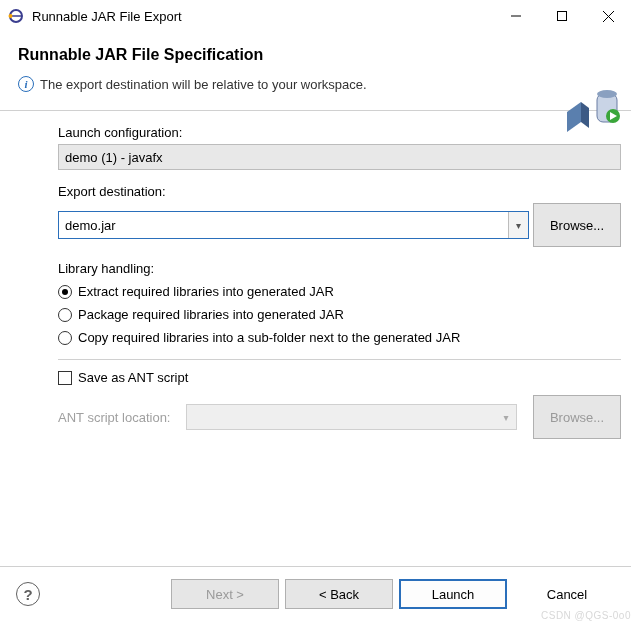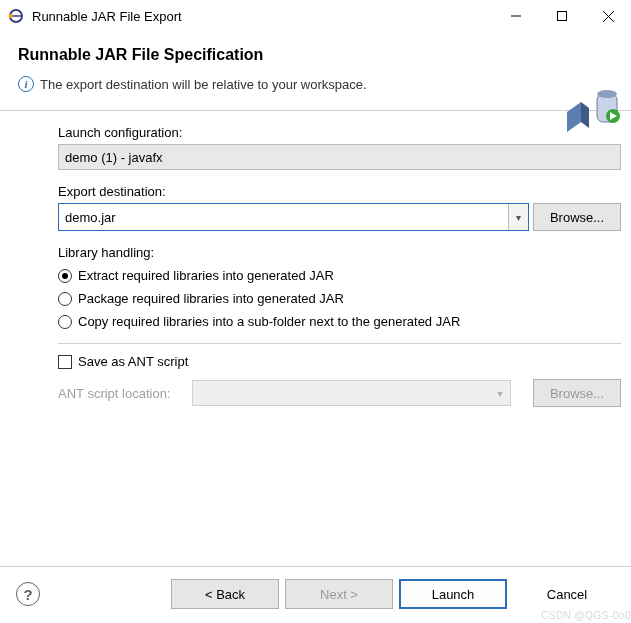--- a/index.html
+++ b/index.html
@@ -120,21 +120,21 @@
     width: 20px;
     display: flex;
     align-items: center;
     justify-content: center;
     border-left: 1px solid #bcbcbc;
     background: #f3f3f3;
     color: #555;
     font-size: 10px;
   }
   .btn {
-    height: 28px;
+    height: 44px;
     padding: 0 14px;
     border: 1px solid #b0b0b0;
     background: #e6e6e6;
     font-size: 13px;
     display: inline-flex;
     align-items: center;
     justify-content: center;
     min-width: 88px;
   }
   .btn.disabled { color: #9a9a9a; }
@@ -168,21 +168,21 @@
     font-size: 13px;
   }
   .check .box {
     width: 14px; height: 14px;
     border: 1px solid #333;
     background: #fff;
   }
   .ant-row {
     display: flex;
     align-items: center;
-    gap: 22px;
+    gap: 16px;
     margin-bottom: 6px;
   }
   .ant-label { color: #a0a0a0; font-size: 13px; white-space: nowrap; }
   .ant-combo {
     flex: 1;
     height: 26px;
     border: 1px solid #d0d0d0;
     background: #efefef;
     position: relative;
   }
@@ -330,20 +330,20 @@
       <span class="dd">▾</span>
     </div>
     <div class="btn disabled">Browse...</div>
   </div>
 
 </div>
 
 <div class="footer">
   <div class="help">?</div>
   <div class="footer-btns">
+    <div class="btn disabled">Next &gt;</div>
     <div class="btn">&lt; Back</div>
-    <div class="btn disabled">Next &gt;</div>
     <div class="btn primary">Launch</div>
     <div class="btn flat">Cancel</div>
   </div>
 </div>
 
 <div class="watermark">CSDN @QGS-0o0</div>
 
 </body></html>

